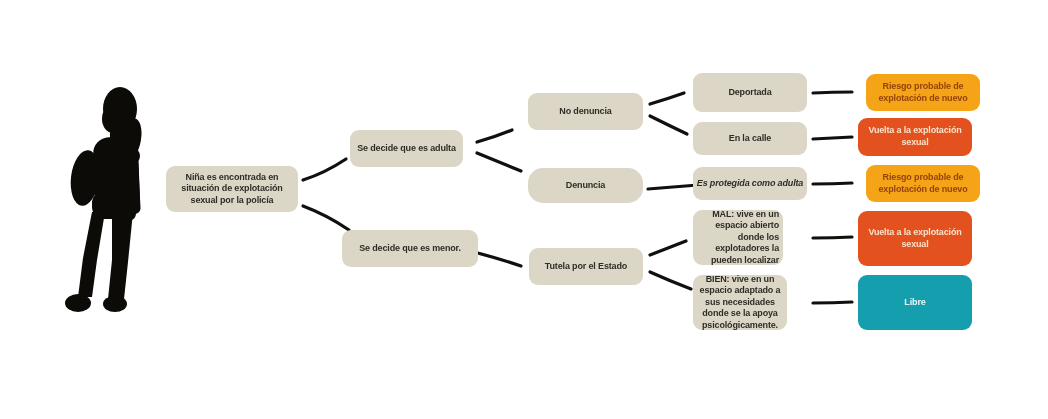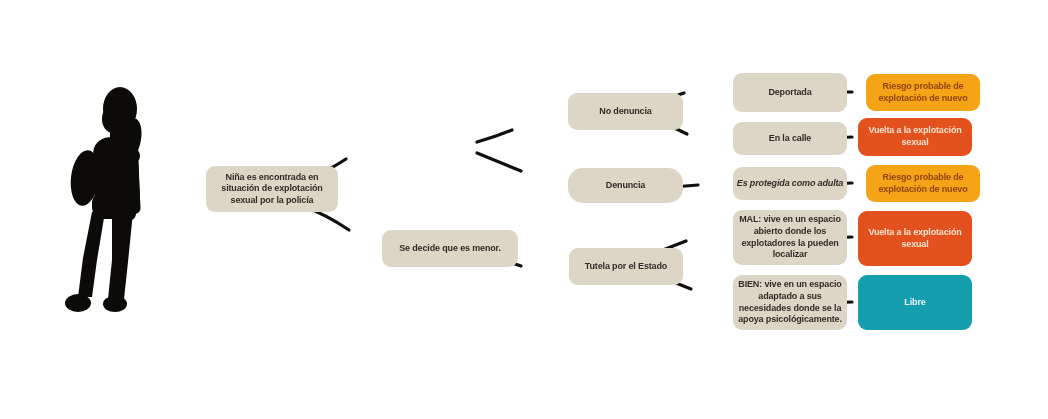--- a/index.html
+++ b/index.html
@@ -6,21 +6,21 @@
   .stage{
     position:relative;width:1048px;height:419px;background:#ffffff;
     font-family:"Liberation Sans",sans-serif;overflow:hidden;
   }
   .layer{position:absolute;left:0;top:0;width:1048px;height:419px;}
   .box{
     position:absolute;box-sizing:border-box;display:flex;align-items:center;justify-content:center;
     text-align:center;border-radius:9px;padding:2px 4px;
     font-size:9px;font-weight:bold;letter-spacing:-0.15px;line-height:1.28;
   }
-  .node{background:var(--node-bg,#dcd6c6);color:var(--node-text,#2f2d27);margin-left:40px;}
+  .node{background:var(--node-bg,#dcd6c6);color:var(--node-text,#2f2d27);}
   .one-line{white-space:nowrap;}
   .outcome-orange{background:var(--orange-bg,#f5a418);color:var(--orange-text,#93430a);margin-left:8px;}
   .outcome-red{background:var(--red-bg,#e2511e);color:var(--red-text,#fae3ce);}
   .outcome-teal{background:var(--teal-bg,#149eae);color:var(--teal-text,#eaf7f8);}
   svg .edge{stroke:var(--line,#12100d);stroke-width:3.2;stroke-linecap:round;fill:none;}
   svg .sil{fill:var(--silhouette,#0d0b08);stroke:none;}
 </style>
 </head>
 <body>
 
@@ -59,38 +59,39 @@
       <path class="edge" d="M813,93 Q833,92 852,92"></path>
       <path class="edge" d="M813,139 Q833,138 852,137"></path>
       <path class="edge" d="M813,184 Q833,184 852,183"></path>
       <path class="edge" d="M813,238 Q833,238 852,237"></path>
       <path class="edge" d="M813,303 Q833,303 852,302"></path>
     </g>
   </svg>
 
   <div class="box node" style="left:166px;top:166px;width:132px;height:46px;">Niña es encontrada en situación de explotación sexual por la policía</div>
 
+  <div class="box node one-line" style="left:350px;top:130px;width:113px;height:37px;">Se decide que es adulta</div>
 
   <div class="box node one-line" style="left:342px;top:230px;width:136px;height:37px;">Se decide que es menor.</div>
 
   <div class="box node one-line" style="left:528px;top:93px;width:115px;height:37px;">No denuncia</div>
 
   <div class="box node one-line" style="left:528px;top:168px;width:115px;height:35px;border-radius:15px;">Denuncia</div>
 
   <div class="box node one-line" style="left:529px;top:248px;width:114px;height:37px;">Tutela por el Estado</div>
 
   <div class="box node one-line" style="left:693px;top:73px;width:114px;height:39px;">Deportada</div>
 
   <div class="box node one-line" style="left:693px;top:122px;width:114px;height:33px;">En la calle</div>
 
   <div class="box node one-line" style="left:693px;top:167px;width:114px;height:33px;font-style:italic;">Es protegida como adulta</div>
 
-  <div class="box node" style="left:693px;top:210px;width:114px;height:55px;">MAL: vive en un espacio abierto donde los explotadores la pueden localizar</div>
+  <div class="box node" style="left:693px;top:210px;width:90px;height:55px;text-align:right;">MAL: vive en un espacio abierto donde los explotadores la pueden localizar</div>
 
-  <div class="box node" style="left:693px;top:275px;width:114px;height:55px;text-align:center;">BIEN: vive en un espacio adaptado a sus necesidades donde se la apoya psicológicamente.</div>
+  <div class="box node" style="left:693px;top:275px;width:94px;height:55px;text-align:center;">BIEN: vive en un espacio adaptado a sus necesidades donde se la apoya psicológicamente.</div>
 
   <div class="box outcome-orange" style="left:858px;top:74px;width:114px;height:37px;">Riesgo probable de explotación de nuevo</div>
 
   <div class="box outcome-red" style="left:858px;top:118px;width:114px;height:38px;">Vuelta a la explotación sexual</div>
 
   <div class="box outcome-orange" style="left:858px;top:165px;width:114px;height:37px;">Riesgo probable de explotación de nuevo</div>
 
   <div class="box outcome-red" style="left:858px;top:211px;width:114px;height:55px;">Vuelta a la explotación sexual</div>
 
   <div class="box outcome-teal" style="left:858px;top:275px;width:114px;height:55px;">Libre</div>

